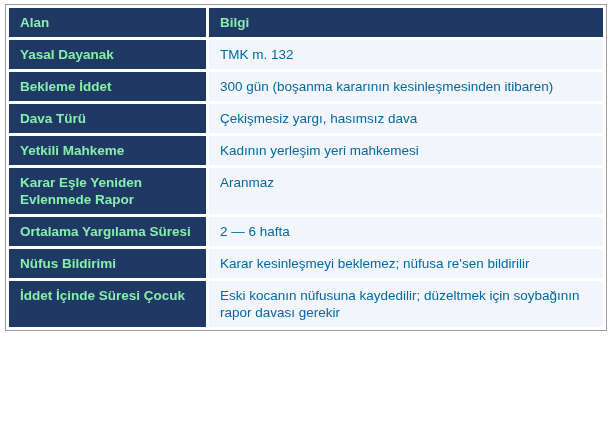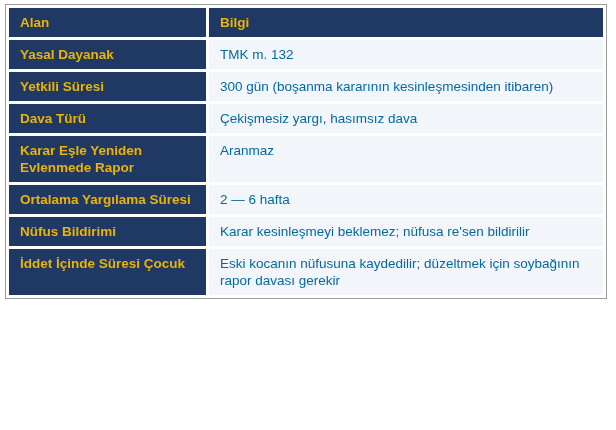--- a/index.html
+++ b/index.html
@@ -28,21 +28,21 @@
   th, td {
     font-size: 13.5px;
     line-height: 17px;
     padding: 6px 11px;
     vertical-align: top;
     text-align: left;
     overflow: hidden;
   }
   th.head-cell, td.label-cell {
     background: #1F3864;
-    color: #eab308;
+    color: #86efac;
     font-weight: bold;
   }
   td.value-cell {
     background: #F2F5FA;
     color: #0369a1;
     font-weight: normal;
   }
 </style>
 </head>
 <body>
@@ -58,26 +58,30 @@
         <th class="head-cell">Alan</th>
         <th class="head-cell">Bilgi</th>
       </tr>
     </thead>
     <tbody>
       <tr>
         <td class="label-cell">Yasal Dayanak</td>
         <td class="value-cell">TMK m. 132</td>
       </tr>
       <tr>
-        <td class="label-cell">Yetkili Süresi</td>
+        <td class="label-cell">Bekleme İddet</td>
         <td class="value-cell">300 gün (boşanma kararının kesinleşmesinden itibaren)</td>
       </tr>
       <tr>
         <td class="label-cell">Dava Türü</td>
         <td class="value-cell">Çekişmesiz yargı, hasımsız dava</td>
+      </tr>
+      <tr>
+        <td class="label-cell">Yetkili Mahkeme</td>
+        <td class="value-cell">Kadının yerleşim yeri mahkemesi</td>
       </tr>
       <tr>
         <td class="label-cell">Karar Eşle Yeniden Evlenmede Rapor</td>
         <td class="value-cell">Aranmaz</td>
       </tr>
       <tr>
         <td class="label-cell">Ortalama Yargılama Süresi</td>
         <td class="value-cell">2 — 6 hafta</td>
       </tr>
       <tr>

